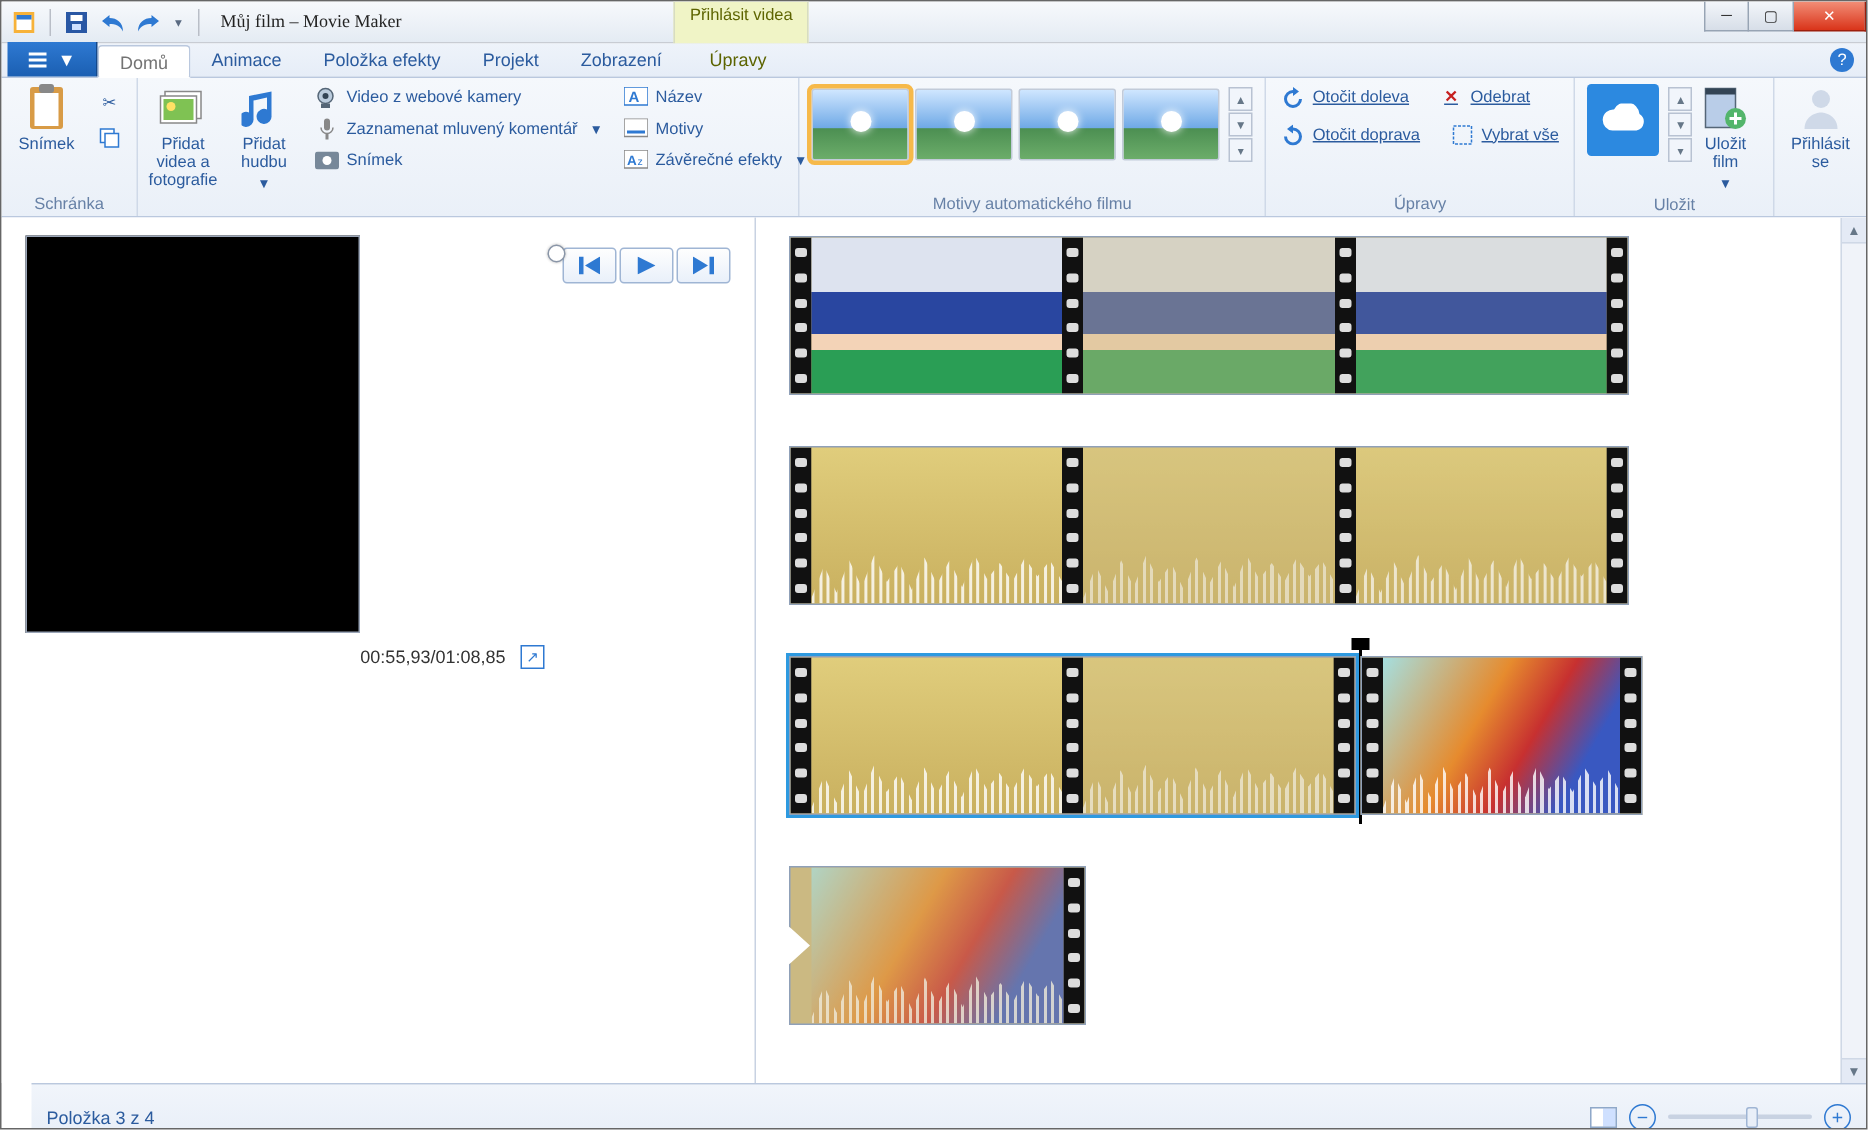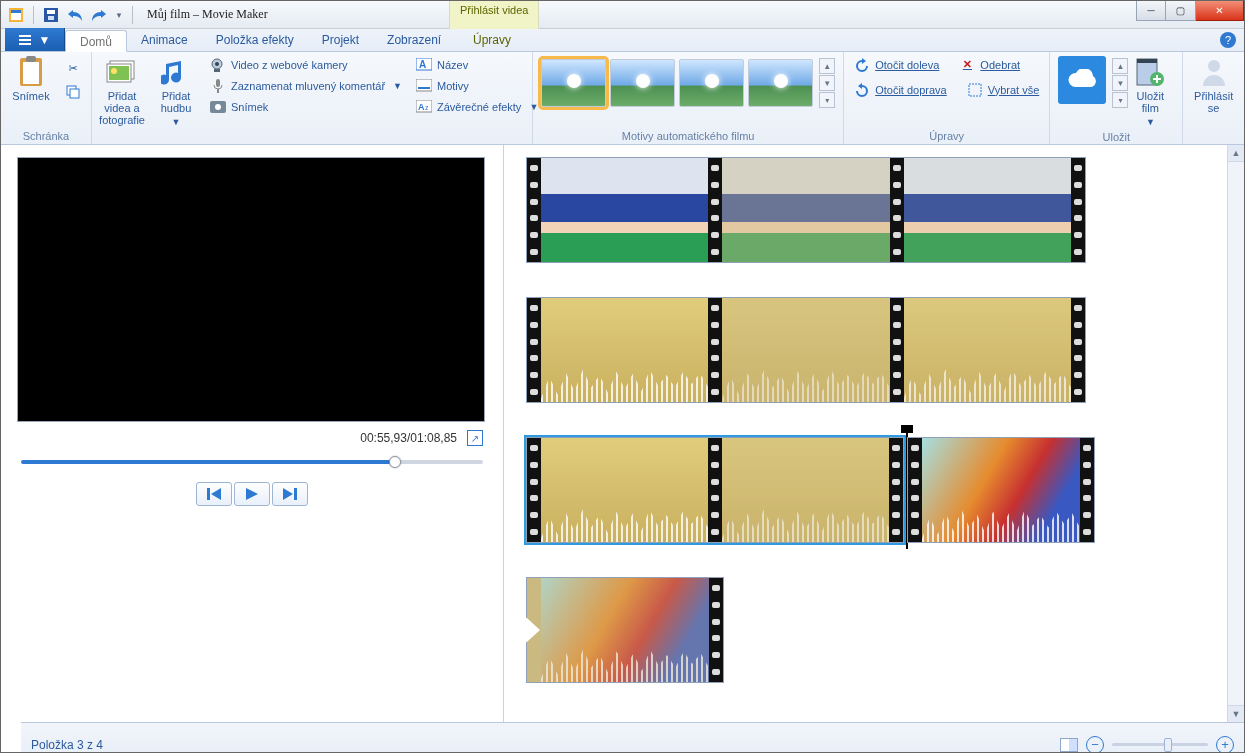--- a/index.html
+++ b/index.html
@@ -37,21 +37,21 @@
 .gal-item { width:65px; height:48px; border:1px solid #c2cbd9; background:linear-gradient(#cfe6ff,#6fa9e6 55%,#4c8f52 56%,#6cad6a); position:relative; overflow:hidden; border-radius:2px;}
 .gal-item.sel { outline:3px solid #f6b94a; }
 .gal-item::before{content:"";position:absolute;left:50%;top:14px;width:14px;height:14px;background:#fff;border-radius:50%;transform:translateX(-50%);box-shadow:0 0 6px #fff;}
 .gal-scroll { width:16px; display:flex; flex-direction:column; gap:1px; margin-left:2px;}
 .gal-scroll div { height:16px; border:1px solid #b8c2d2; background:#f1f5fb; font-size:8px; display:flex;align-items:center;justify-content:center;color:#678;}
 .upr-rows{display:flex;flex-direction:column;gap:4px;text-decoration:underline;}
 .upr-row{display:flex;gap:12px;}
 .cloud-box{width:48px;height:48px;background:#2c89e0;border-radius:3px;display:flex;align-items:center;justify-content:center;}
 
 .workspace { display:flex; height: 577px; background:#fff; }
-.left-pane { width: 503px; border-right:1px solid #c8d2e2; display:flex; flex-direction:column; padding:12px 16px 8px 16px;}
+.left-pane { width: 503px; border-right:1px solid #c8d2e2; display:flex; flex-direction:row; padding:12px 16px 8px 16px;}
 .preview { width:468px; height:265px; background:#000; border:1px solid #9aa5b7;}
 .time-row { display:flex; justify-content:flex-end; align-items:center; gap:10px; padding:8px 4px 4px 0; font-size:12px; color:#333;}
 .expand-ico{width:16px;height:16px;border:1px solid #2e79d2;color:#2e79d2;font-size:10px;display:flex;align-items:center;justify-content:center;}
 .slider-track{height:4px;background:linear-gradient(to right,#2e79d2 0 81%, #cfd6e1 81% 100%);border-radius:2px;margin:10px 4px;position:relative;}
 .slider-thumb{position:absolute;left:81%;top:50%;width:12px;height:12px;border-radius:50%;background:#fff;border:1px solid #8a96a8;box-shadow:0 0 2px rgba(0,0,0,.3);transform:translate(-50%,-50%);}
 .play-controls{display:flex;justify-content:center;gap:2px;margin-top:8px;}
 .pctrl{width:36px;height:24px;border:1px solid #9fb5d4;border-radius:3px;background:linear-gradient(#fefefe,#e9f0fa);display:flex;align-items:center;justify-content:center;color:#2e79d2;}
 
 .right-pane { flex:1; overflow:auto; padding:12px 8px 8px 22px; position:relative;}
 .clip-row { display:flex; align-items:stretch; margin-bottom:34px; }

